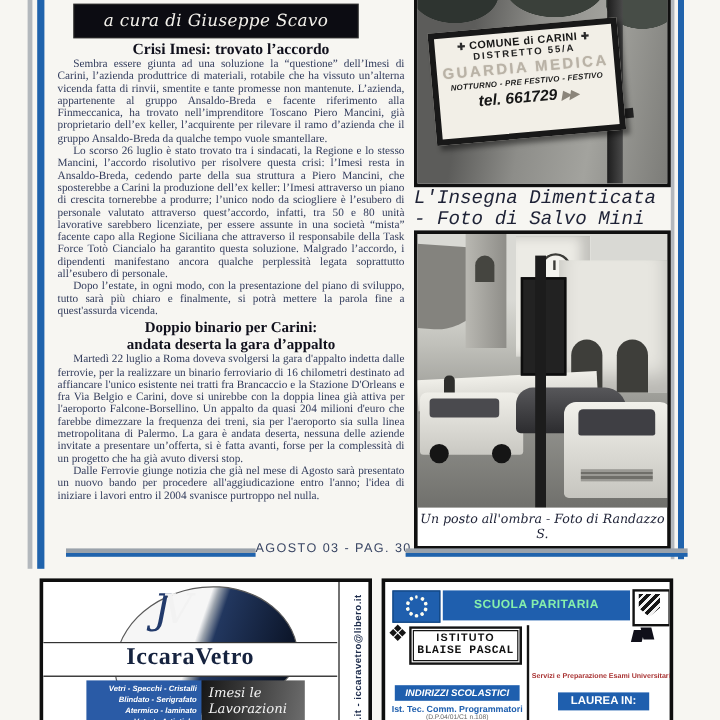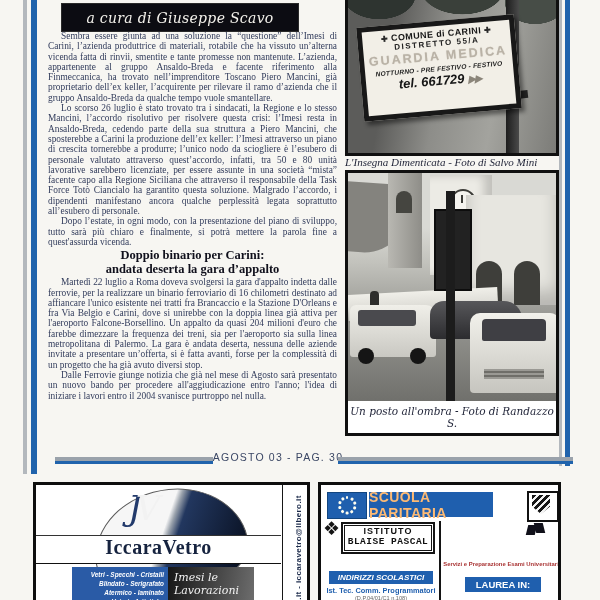--- a/index.html
+++ b/index.html
@@ -37,24 +37,24 @@
     transform:rotate(-5deg);box-shadow:3px 4px 4px rgba(0,0,0,.45);text-align:center;box-sizing:border-box;padding-top:3px;}
   .sign-row1{font-family:"Liberation Sans",sans-serif;font-weight:bold;font-size:9px;color:#161616;letter-spacing:.4px;
     display:flex;align-items:center;justify-content:center;gap:3px;}
   .sign-cross{font-size:8px;color:#2a2a2a;}
   .sign-row2{font-family:"Liberation Sans",sans-serif;font-weight:bold;font-size:8px;color:#222;letter-spacing:1.5px;}
   .sign-row3{font-family:"Liberation Sans",sans-serif;font-weight:bold;font-size:12.5px;color:#b9b2a6;letter-spacing:2px;margin-top:1px;
     text-shadow:0 0 1px #cfc9be;}
   .sign-row4{font-family:"Liberation Sans",sans-serif;font-weight:bold;font-style:italic;font-size:6.6px;color:#1d1d1d;margin-top:2px;letter-spacing:.2px;}
   .sign-row5{font-family:"Liberation Sans",sans-serif;font-weight:bold;font-style:italic;font-size:13px;color:#161616;margin-top:1px;}
   .sign-arrows{color:#8b857a;font-size:10px;letter-spacing:-1px;}
-  .photo-caption{position:absolute;left:345px;width:214px;font-family:Liberation Serif, serif;font-style:italic;
-    font-size:11px;color:#1e2236;}
+  .photo-caption{position:absolute;left:345px;width:214px;font-family:Liberation Mono, monospace;font-style:italic;
+    font-size:16px;color:#1e2236;}
   #caption1{top:156px;text-align:left;}
-  #photo2{top:170px;height:266px;}
+  #photo2{top:192px;height:266px;}
   #photo2-scene{position:absolute;left:0;top:0;right:0;height:228px;overflow:hidden;
     background:linear-gradient(#d9d9d4 0 55px,#c2c2bc 90px,#9a9a95 140px,#70706c 100%);}
   .bld{position:absolute;}
   #mountain{left:-20px;top:10px;width:90px;height:70px;background:#84837e;border-radius:0 0 60% 0/0 0 100% 0;transform:rotate(4deg);}
   #belltower{left:40px;top:0;width:34px;height:95px;background:linear-gradient(90deg,#b9b8b2,#8e8d88);}
   #belltower .arch{position:absolute;left:8px;top:18px;width:16px;height:22px;background:#454540;border-radius:8px 8px 0 0;}
   #clocktower{left:82px;top:2px;width:62px;height:100px;background:#ecebe5;box-shadow:inset -8px 0 10px rgba(0,0,0,.18);}
   #clockface{position:absolute;left:20px;top:14px;width:22px;height:22px;border-radius:50%;background:#f4f3ee;border:2px solid #3c3c38;}
   #clockface:before{content:"";position:absolute;left:9px;top:4px;width:2px;height:8px;background:#3c3c38;}
   #mainbld{left:118px;top:22px;width:90px;height:110px;background:#e7e6e0;box-shadow:inset 0 -14px 16px rgba(0,0,0,.2);}
@@ -114,23 +114,23 @@
   .eu-stars span:nth-child(1){transform:rotate(0deg) translateY(-8px);}
   .eu-stars span:nth-child(2){transform:rotate(36deg) translateY(-8px);}
   .eu-stars span:nth-child(3){transform:rotate(72deg) translateY(-8px);}
   .eu-stars span:nth-child(4){transform:rotate(108deg) translateY(-8px);}
   .eu-stars span:nth-child(5){transform:rotate(144deg) translateY(-8px);}
   .eu-stars span:nth-child(6){transform:rotate(180deg) translateY(-8px);}
   .eu-stars span:nth-child(7){transform:rotate(216deg) translateY(-8px);}
   .eu-stars span:nth-child(8){transform:rotate(252deg) translateY(-8px);}
   .eu-stars span:nth-child(9){transform:rotate(288deg) translateY(-8px);}
   .eu-stars span:nth-child(10){transform:rotate(324deg) translateY(-8px);}
-  #sp-banner{position:absolute;left:48px;top:7px;width:124px;height:25px;background:#1f5fae;color:#fdba74;
+  #sp-banner{position:absolute;left:48px;top:7px;width:156px;height:25px;background:#1f5fae;color:#86efac;
     display:flex;align-items:center;justify-content:center;font-family:"Liberation Sans",sans-serif;
-    font-weight:bold;font-size:14px;letter-spacing:.4px;}
+    font-weight:bold;font-size:10px;letter-spacing:.4px;}
   #crest{position:absolute;left:206px;top:6px;width:28px;height:27px;border:2px solid #111;background:#fff;}
   #crest .shield{position:absolute;left:3px;top:2px;width:18px;height:19px;
     clip-path:polygon(0 0,100% 0,100% 60%,50% 100%,0 60%);
     background:repeating-linear-gradient(135deg,#161616 0 3px,#f2f2f2 3px 5px);}
   #sp-vdivider{position:absolute;left:118px;top:36px;bottom:0;width:2px;background:#141414;}
   #bp-diamond{position:absolute;left:2px;top:34px;font-size:19px;color:#141414;line-height:19px;}
   #bp-box{position:absolute;left:20px;top:37px;width:94px;height:32px;border:2px solid #141414;box-shadow:inset 0 0 0 1px #fff,inset 0 0 0 2px #141414;
     text-align:center;box-sizing:border-box;padding-top:2px;}
   #bp-line1{font-family:"Liberation Sans",sans-serif;font-weight:bold;font-size:9px;color:#111;letter-spacing:1px;}
   #bp-line2{font-family:"Liberation Mono",monospace;font-weight:bold;font-size:9.5px;color:#111;letter-spacing:.5px;}
@@ -161,20 +161,21 @@
   <div class="rule" id="rule-left-gray"></div>
   <div class="rule" id="rule-left-blue"></div>
   <div class="rule" id="rule-right-gray"></div>
   <div class="rule" id="rule-right-blue"></div>
 
   <div id="article-col">
     <div id="byline-bar">
       <span>a cura di Giuseppe Scavo</span>
     </div>
 
+    <div class="art-title">Crisi Imesi: trovato l’accordo</div>
     <p class="body-par">Sembra essere giunta ad una soluzione la “questione” dell’Imesi di Carini, l’azienda produttrice di materiali, rotabile che ha vissuto un’alterna vicenda fatta di rinvii, smentite e tante promesse non mantenute. L’azienda, appartenente al gruppo Ansaldo-Breda e facente riferimento alla Finmeccanica, ha trovato nell’imprenditore Toscano Piero Mancini, già proprietario dell’ex keller, l’acquirente per rilevare il ramo d’azienda che il gruppo Ansaldo-Breda da qualche tempo vuole smantellare.</p>
     <p class="body-par">Lo scorso 26 luglio è stato trovato tra i sindacati, la Regione e lo stesso Mancini, l’accordo risolutivo per risolvere questa crisi: l’Imesi resta in Ansaldo-Breda, cedendo parte della sua struttura a Piero Mancini, che sposterebbe a Carini la produzione dell’ex keller: l’Imesi attraverso un piano di crescita tornerebbe a produrre; l’unico nodo da sciogliere è l’esubero di personale valutato attraverso quest’accordo, infatti, tra 50 e 80 unità lavorative sarebbero licenziate, per essere assunte in una società “mista” facente capo alla Regione Siciliana che attraverso il responsabile della Task Force Totò Ciancialo ha garantito questa soluzione. Malgrado l’accordo, i dipendenti manifestano ancora qualche perplessità legata soprattutto all’esubero di personale.</p>
     <p class="body-par">Dopo l’estate, in ogni modo, con la presentazione del piano di sviluppo, tutto sarà più chiaro e finalmente, si potrà mettere la parola fine a quest'assurda vicenda.</p>
 
     <div class="art-title2">
       <div>Doppio binario per Carini:</div>
       <div>andata deserta la gara d’appalto</div>
     </div>
     <p class="body-par">Martedì 22 luglio a Roma doveva svolgersi la gara d'appalto indetta dalle ferrovie, per la realizzare un binario ferroviario di 16 chilometri destinato ad affiancare l'unico esistente nei tratti fra Brancaccio e la Stazione D'Orleans e fra Via Belgio e Carini, dove si unirebbe con la doppia linea già attiva per l'aeroporto Falcone-Borsellino. Un appalto da quasi 204 milioni d'euro che farebbe dimezzare la frequenza dei treni, sia per l'aeroporto sia sulla linea metropolitana di Palermo. La gara è andata deserta, nessuna delle aziende invitate a presentare un’offerta, si è fatta avanti, forse per la complessità di un progetto che ha già avuto diversi stop.</p>
     <p class="body-par">Dalle Ferrovie giunge notizia che già nel mese di Agosto sarà presentato un nuovo bando per procedere all'aggiudicazione entro l'anno; l'idea di iniziare i lavori entro il 2004 svanisce purtroppo nel nulla.</p>

